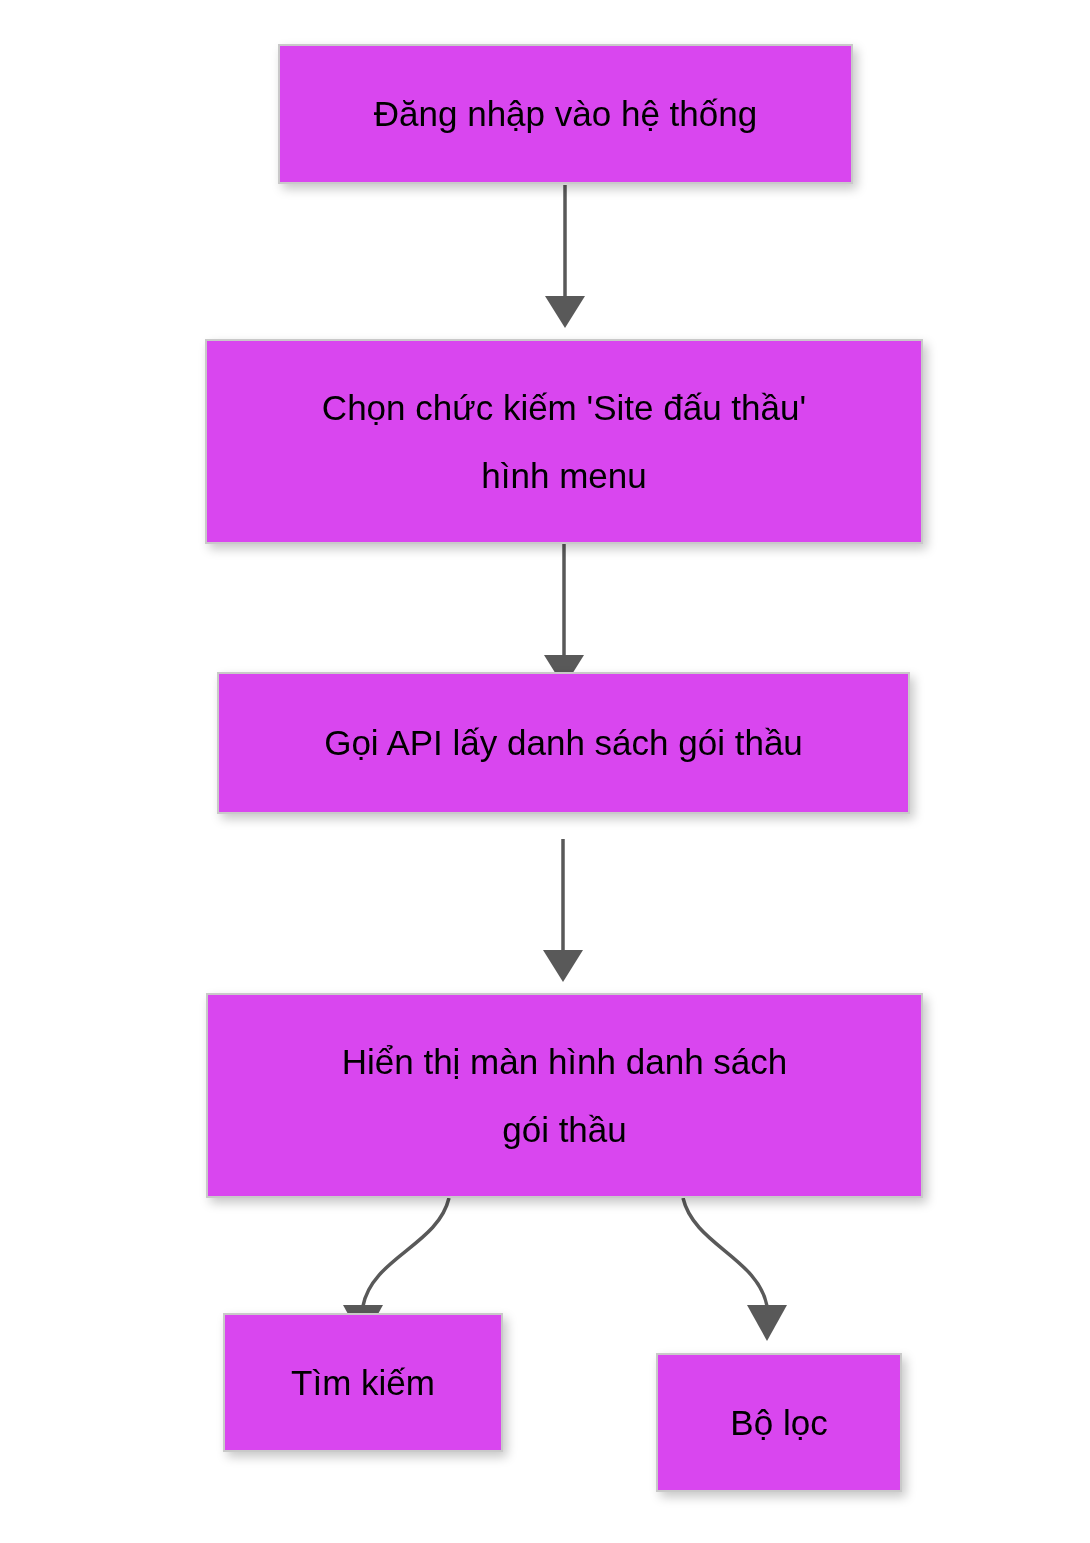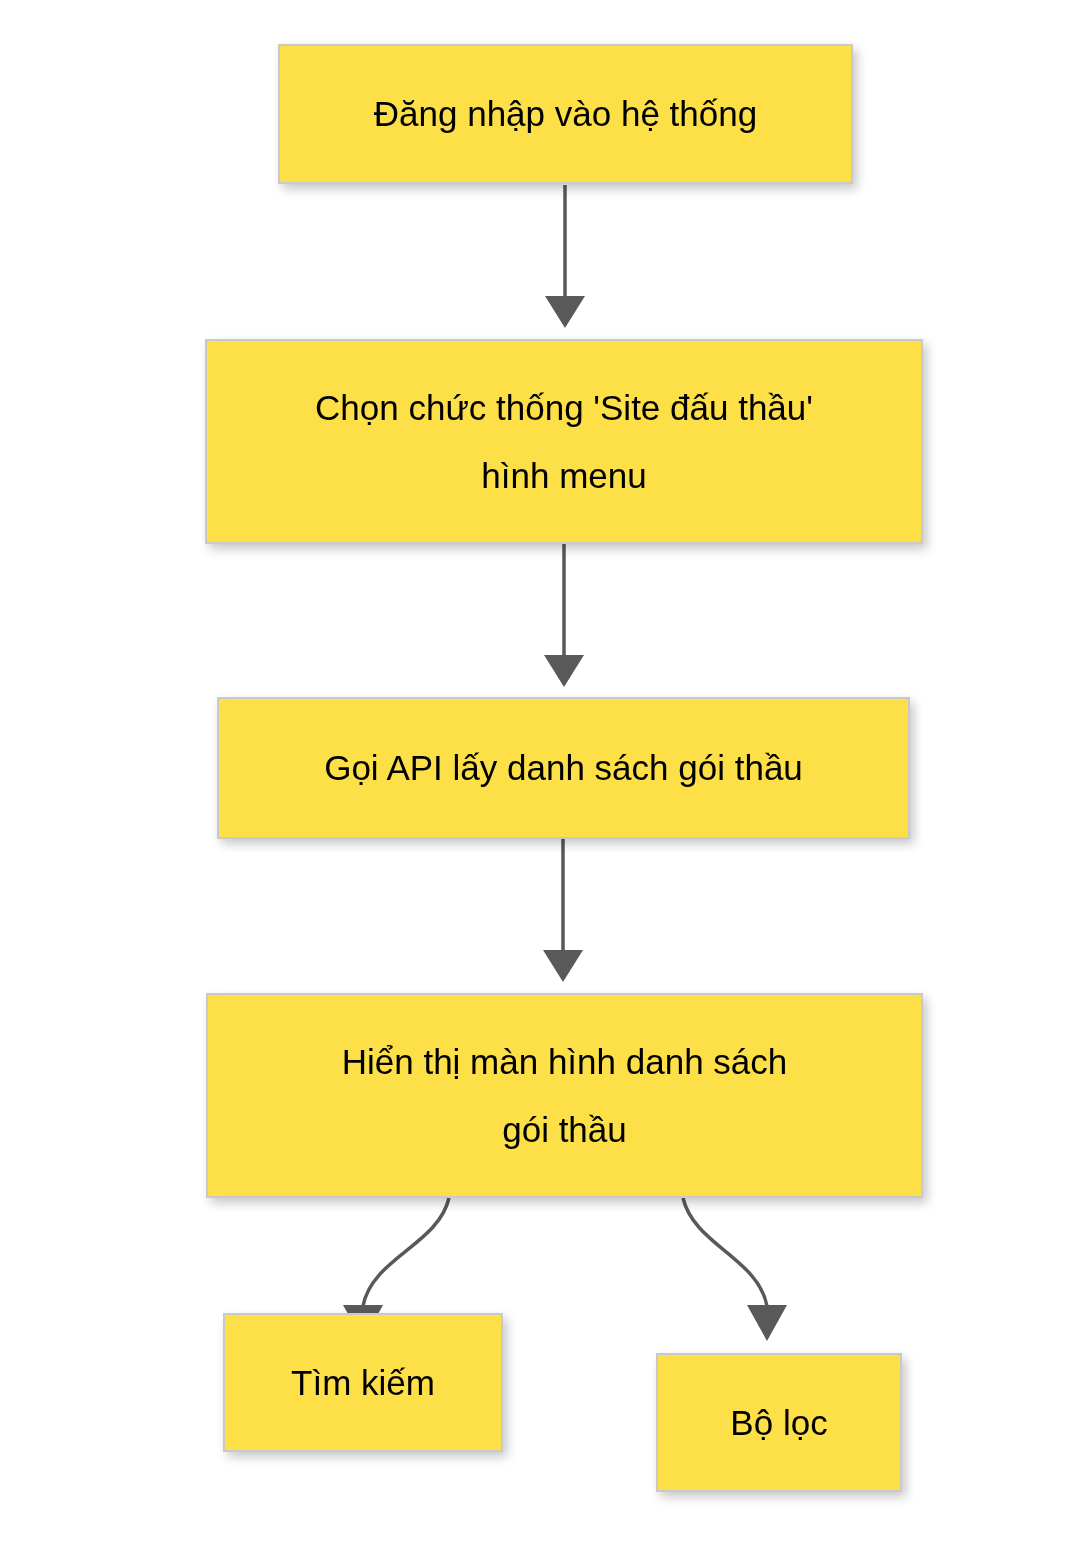--- a/index.html
+++ b/index.html
@@ -19,40 +19,40 @@
     position: absolute;
     left: 0;
     top: 0;
     width: 1090px;
     height: 1543px;
     pointer-events: none;
   }
   .node {
     position: absolute;
     box-sizing: border-box;
-    background: #fde047;
+    background: #d946ef;
     border: 2px solid #c9c9c9;
     box-shadow: 4px 5px 10px rgba(0, 0, 0, 0.22);
     display: flex;
     flex-direction: column;
     align-items: center;
     justify-content: center;
     text-align: center;
     color: #000000;
     font-size: 35px;
     line-height: 68px;
   }
   .node span {
     display: block;
     white-space: nowrap;
   }
   
   .node-login        { left: 278px; top: 44px;   width: 575px; height: 140px; }
   .node-select-menu  { left: 205px; top: 339px;  width: 718px; height: 205px; }
-  .node-call-api     { left: 217px; top: 697px;  width: 693px; height: 142px; }
+  .node-call-api     { left: 217px; top: 672px;  width: 693px; height: 142px; }
   .node-display-list { left: 206px; top: 993px;  width: 717px; height: 205px; }
   .node-search       { left: 223px; top: 1313px; width: 280px; height: 139px; }
   .node-filter       { left: 656px; top: 1353px; width: 246px; height: 139px; }
 </style>
 </head>
 <body>
 
 <div class="canvas">
 
   <svg class="edges-layer" width="1090" height="1543" viewBox="0 0 1090 1543" xmlns="http://www.w3.org/2000/svg">
@@ -81,21 +81,21 @@
       <path d="M 683 1198 C 694 1245 758 1258 767 1306" fill="none" stroke-width="3.5"></path>
       <polygon points="747,1305 787,1305 767,1341" stroke="none"></polygon>
     </g>
   </svg>
 
   <div class="node node-login">
     <span>Đăng nhập vào hệ thống</span>
   </div>
 
   <div class="node node-select-menu">
-    <span>Chọn chức thống 'Site đấu thầu'</span>
+    <span>Chọn chức kiếm 'Site đấu thầu'</span>
     <span>hình menu</span>
   </div>
 
   <div class="node node-call-api">
     <span>Gọi API lấy danh sách gói thầu</span>
   </div>
 
   <div class="node node-display-list">
     <span>Hiển thị màn hình danh sách</span>
     <span>gói thầu</span>

